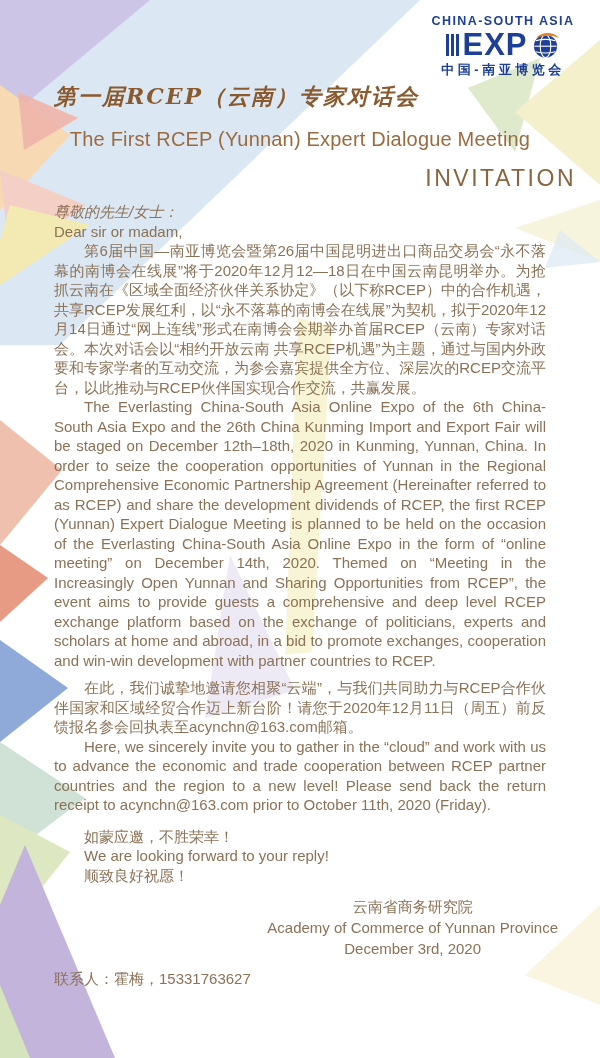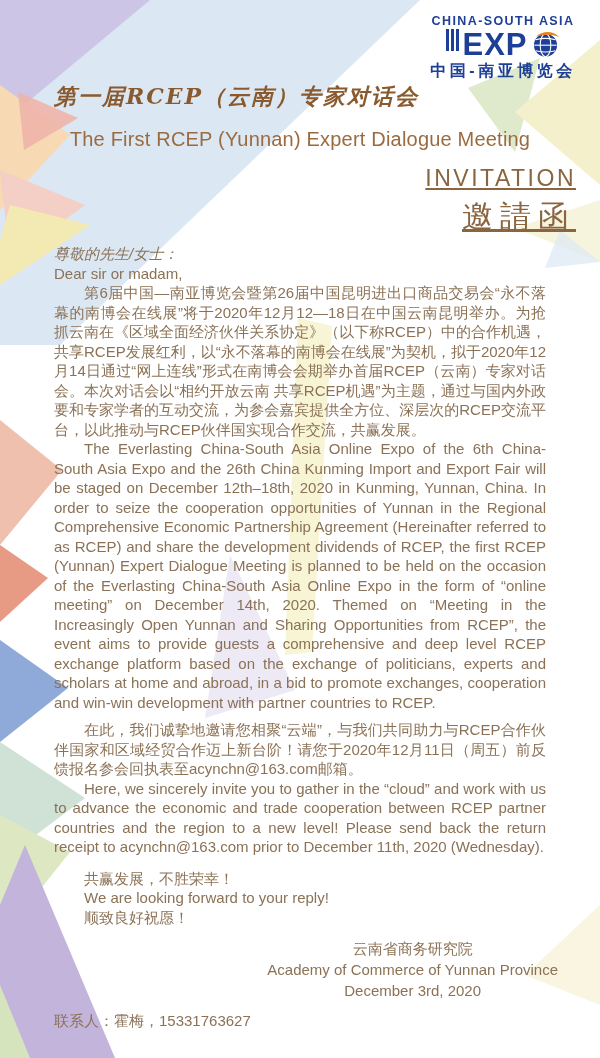--- a/index.html
+++ b/index.html
@@ -4,34 +4,34 @@
 <style>
   html,body{margin:0;padding:0;background:#ffffff;}
   .page{
     position:relative;width:600px;height:1058px;overflow:hidden;background:#fef9c3;
     font-family:"Liberation Sans","DejaVu Sans",sans-serif;
   }
   .bg{position:absolute;left:0;top:0;width:600px;height:1058px;}
   
   .logo{position:absolute;top:14px;right:16px;width:162px;text-align:center;color:#1e3f97;z-index:3;}
   .logo-line1{font-size:12.5px;font-weight:bold;letter-spacing:1.4px;white-space:nowrap;}
-  .logo-expo{display:flex;align-items:flex-start;justify-content:center;gap:2px;margin:1px 0 1px 0;}
+  .logo-expo{display:flex;align-items:center;justify-content:center;gap:2px;margin:1px 0 1px 0;}
   .logo-stripes{width:14px;height:22px;background:repeating-linear-gradient(90deg,#1e3f97 0 2.5px,#ffffff 2.5px 5px);}
   .logo-expo-text{font-size:31px;font-weight:800;letter-spacing:1px;line-height:1;}
   .globe{width:29px;height:29px;margin-left:1px;}
-  .logo-line3{font-size:16px;font-weight:bold;letter-spacing:3.5px;white-space:nowrap;}
+  .logo-line3{font-size:13px;font-weight:bold;letter-spacing:3.5px;white-space:nowrap;}
   
   .content{position:relative;z-index:2;padding:0 54px;color:#8b7256;font-size:15px;line-height:1.3;text-align:justify;}
   .title-cn{
     padding-top:84px;text-align:left;color:#8a5a2e;font-size:22px;line-height:1.15;
     font-weight:bold;font-style:italic;letter-spacing:2px;
     font-family:"DejaVu Serif","Liberation Serif",serif;white-space:nowrap;
   }
   .title-en{text-align:center;color:#9b6b3f;font-size:20px;margin-top:17px;letter-spacing:0.2px;white-space:nowrap;}
-  .invitation{margin:12px -30px 0 0;text-align:right;color:#8a6540;text-decoration:underline;}
+  .invitation{margin:12px -30px 0 0;text-align:right;color:#8a6540;}
   .invitation-en{font-size:23px;letter-spacing:2.5px;}
   .invitation-cn{font-size:31px;letter-spacing:7px;margin-top:2px;font-family:"DejaVu Serif","Liberation Serif",serif;}
   .salutation{margin-top:8px;font-style:italic;}
   .para{text-indent:2em;margin:0;}
   .gap-s{height:8px;} .gap-m{height:12px;}
   .closing-line{padding-left:2em;text-align:left;}
   .signature{width:fit-content;margin:11px -12px 0 auto;text-align:center;line-height:1.4;}
   .contact{margin-top:10px;text-align:left;line-height:1.35;}
 </style>
 </head>
@@ -88,37 +88,36 @@
     <div class="logo-line3">中国-南亚博览会</div>
   </div>
 
   <div class="content">
 
     <div class="title-cn">第一届RCEP（云南）专家对话会</div>
     <div class="title-en">The First RCEP (Yunnan) Expert Dialogue Meeting</div>
 
     <div class="invitation">
       <div class="invitation-en">INVITATION</div>
-      <div class="invitation-cn">邀請函</div>
     </div>
 
     <div class="salutation">尊敬的先生/女士：</div>
     <div>Dear sir or madam,</div>
 
     <p class="para">第6届中国—南亚博览会暨第26届中国昆明进出口商品交易会“永不落幕的南博会在线展”将于2020年12月12—18日在中国云南昆明举办。为抢抓云南在《区域全面经济伙伴关系协定》（以下称RCEP）中的合作机遇，共享RCEP发展红利，以“永不落幕的南博会在线展”为契机，拟于2020年12月14日通过“网上连线”形式在南博会会期举办首届RCEP（云南）专家对话会。本次对话会以“相约开放云南 共享RCEP机遇”为主题，通过与国内外政要和专家学者的互动交流，为参会嘉宾提供全方位、深层次的RCEP交流平台，以此推动与RCEP伙伴国实现合作交流，共赢发展。</p>
     <p class="para">The Everlasting China-South Asia Online Expo of the 6th China-South Asia Expo and the 26th China Kunming Import and Export Fair will be staged on December 12th–18th, 2020 in Kunming, Yunnan, China. In order to seize the cooperation opportunities of Yunnan in the Regional Comprehensive Economic Partnership Agreement (Hereinafter referred to as RCEP) and share the development dividends of RCEP, the first RCEP (Yunnan) Expert Dialogue Meeting is planned to be held on the occasion of the Everlasting China-South Asia Online Expo in the form of “online meeting” on December 14th, 2020. Themed on “Meeting in the Increasingly Open Yunnan and Sharing Opportunities from RCEP”, the event aims to provide guests a comprehensive and deep level RCEP exchange platform based on the exchange of politicians, experts and scholars at home and abroad, in a bid to promote exchanges, cooperation and win-win development with partner countries to RCEP.</p>
 
     <div class="gap-s"></div>
 
     <p class="para">在此，我们诚挚地邀请您相聚“云端”，与我们共同助力与RCEP合作伙伴国家和区域经贸合作迈上新台阶！请您于2020年12月11日（周五）前反馈报名参会回执表至acynchn@163.com邮箱。</p>
-    <p class="para">Here, we sincerely invite you to gather in the “cloud” and work with us to advance the economic and trade cooperation between RCEP partner countries and the region to a new level! Please send back the return receipt to acynchn@163.com prior to December 11th, 2020 (Wednesday).</p>
+    <p class="para">Here, we sincerely invite you to gather in the “cloud” and work with us to advance the economic and trade cooperation between RCEP partner countries and the region to a new level! Please send back the return receipt to acynchn@163.com prior to October 11th, 2020 (Friday).</p>
 
     <div class="gap-m"></div>
 
-    <div class="closing-line">共赢发展，不胜荣幸！</div>
+    <div class="closing-line">如蒙应邀，不胜荣幸！</div>
     <div class="closing-line">We are looking forward to your reply!</div>
     <div class="closing-line">顺致良好祝愿！</div>
 
     <div class="signature">
       <div>云南省商务研究院</div>
       <div>Academy of Commerce of Yunnan Province</div>
       <div>December 3rd, 2020</div>
     </div>
 
     <div class="contact">

